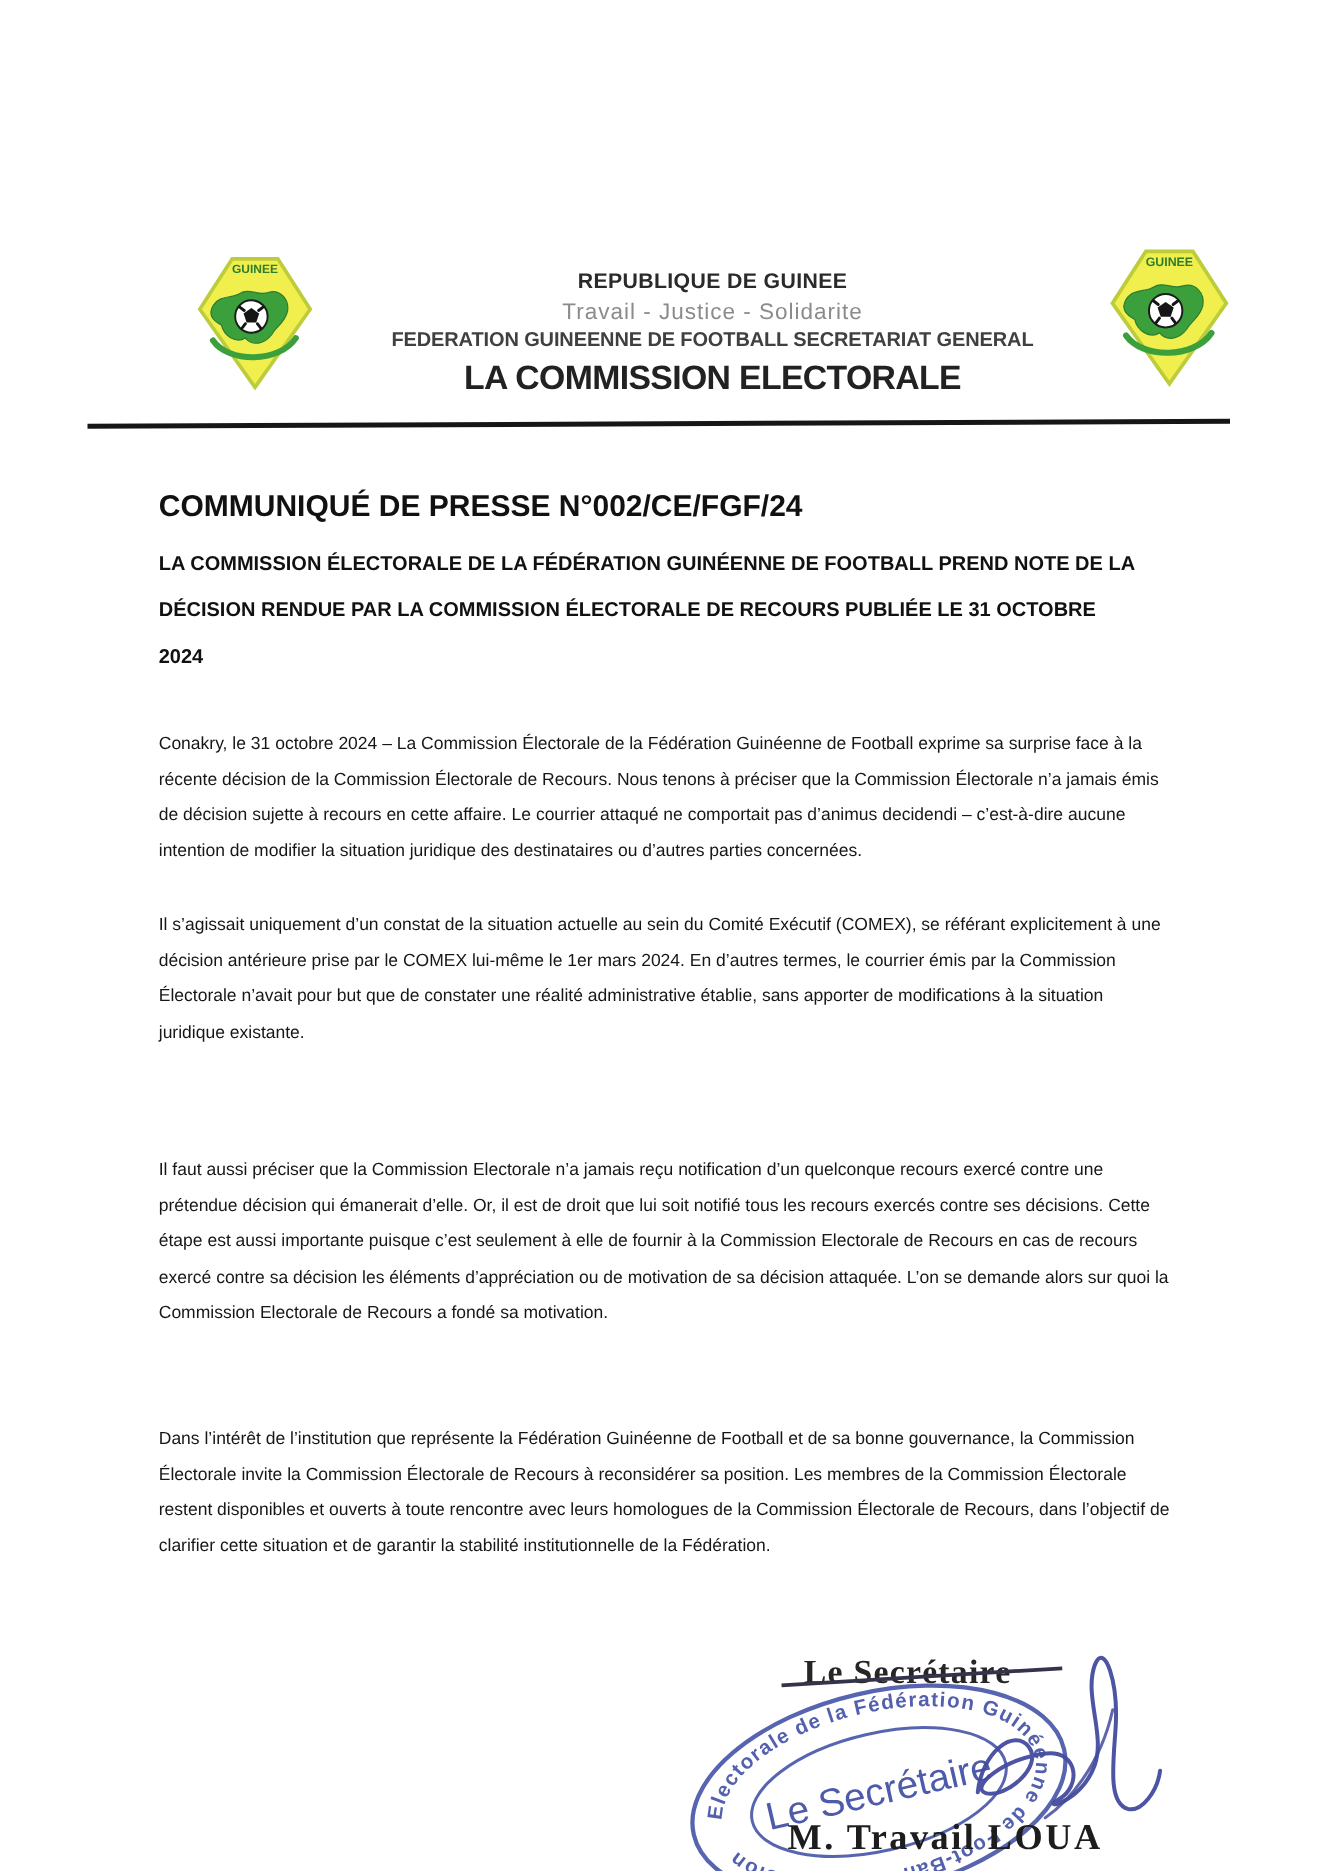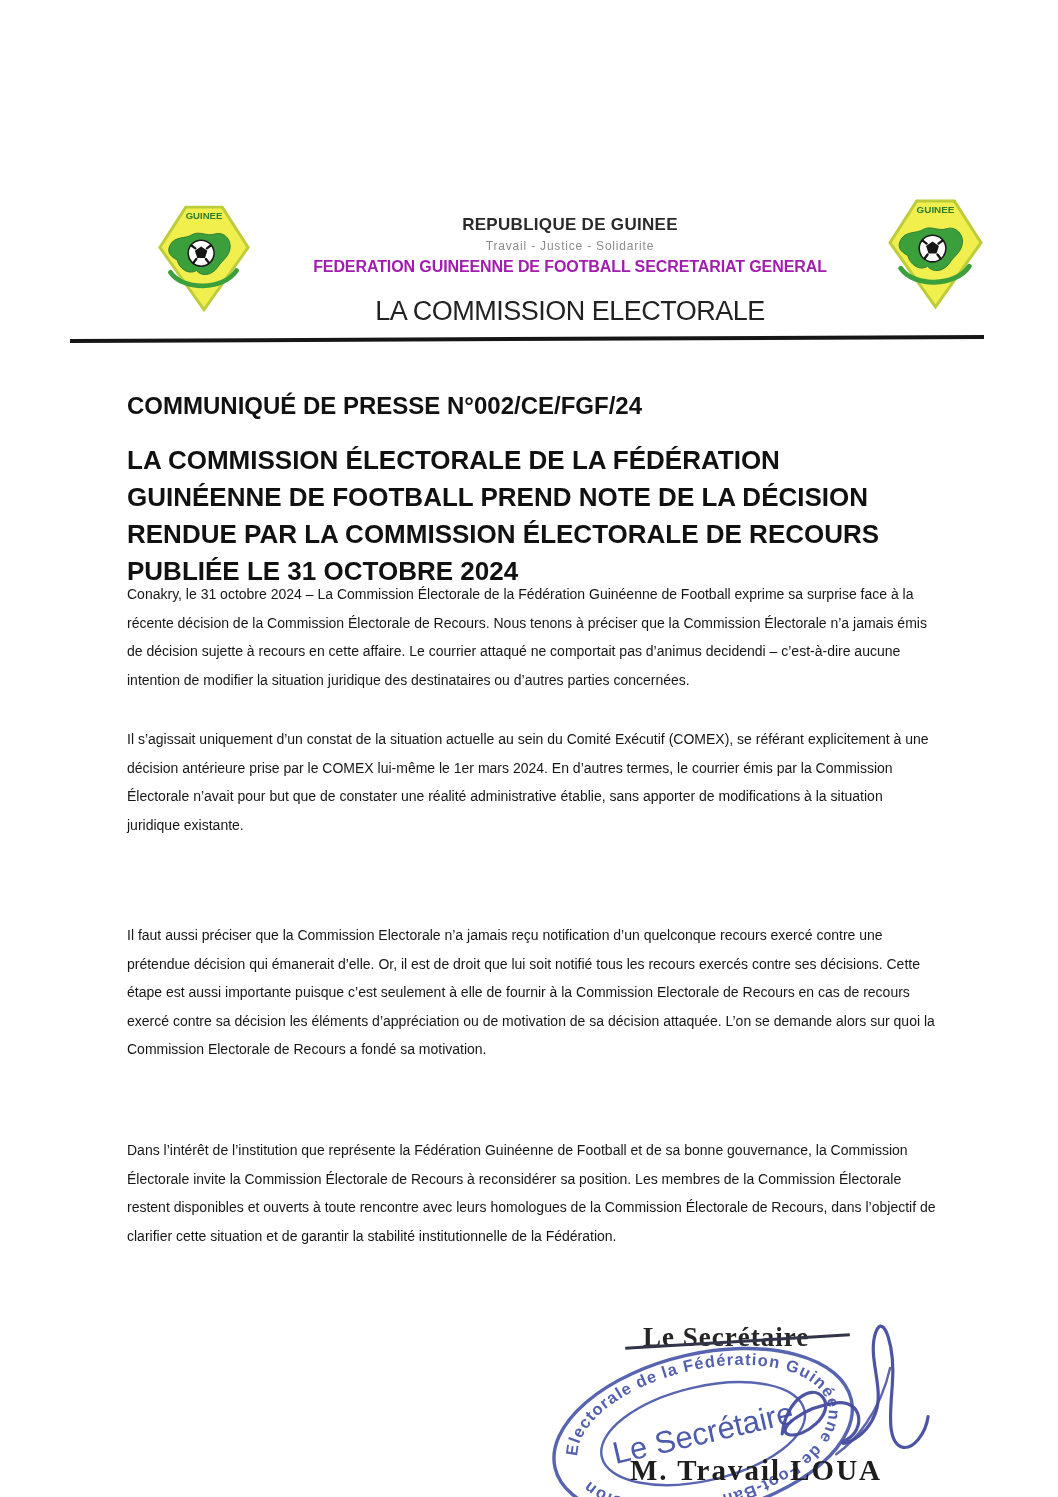--- a/index.html
+++ b/index.html
@@ -16,37 +16,37 @@
   
   .letterhead{position:absolute;left:0;top:0;width:1058px;height:356px;}
   .logo{position:absolute;}
   .logo-left{left:156px;top:203px;width:96px;height:110px;}
   .logo-right{left:886px;top:197px;width:99px;height:113px;}
   .head-text{
     position:absolute;left:250px;top:204px;width:640px;
     text-align:center;line-height:1;
   }
   .head-republic{font-size:17px;font-weight:bold;letter-spacing:.3px;color:#2a2a2a;margin:12px 0 7px;}
-  .head-motto{font-size:12px;color:#8b8b8b;letter-spacing:.8px;margin:0 0 7px;}
-  .head-federation{font-size:16px;font-weight:bold;letter-spacing:-0.1px;color:#a21caf;margin:0 0 23px;}
-  .head-commission{font-size:27px;font-weight:normal;letter-spacing:-0.5px;color:#222;margin:0 0 6px;}
+  .head-motto{font-size:18px;color:#8b8b8b;letter-spacing:.8px;margin:0 0 7px;}
+  .head-federation{font-size:16px;font-weight:bold;letter-spacing:-0.1px;color:#404040;margin:0 0 8px;}
+  .head-commission{font-size:27px;font-weight:bold;letter-spacing:-0.5px;color:#222;margin:0 0 6px;}
   .head-contact{font-size:18px;font-weight:bold;letter-spacing:-0.2px;color:#222;margin:0;}
   .head-rule{
     position:absolute;left:70px;top:329px;width:914px;height:4px;
     background:#161616;transform:rotate(-0.25deg);border:none;
   }
 
   
   .doc-title{
     position:absolute;left:127px;top:376px;width:812px;
     font-size:24px;font-weight:bold;color:#111;
   }
   .doc-heading{
     position:absolute;left:127px;top:420px;width:785px;
-    font-size:26px;font-weight:bold;line-height:37px;color:#111;
+    font-size:16px;font-weight:bold;line-height:37px;color:#111;
   }
   .para{position:absolute;left:127px;width:812px;font-size:14px;line-height:28.6px;color:#161616;}
   .para-1{top:566px;}
   .para-2{top:711px;}
   .para-3{top:907px;}
   .para-4{top:1122px;}
 
   
   .sig-block{position:absolute;left:530px;top:1308px;width:430px;height:189px;}
   .sig-title{

